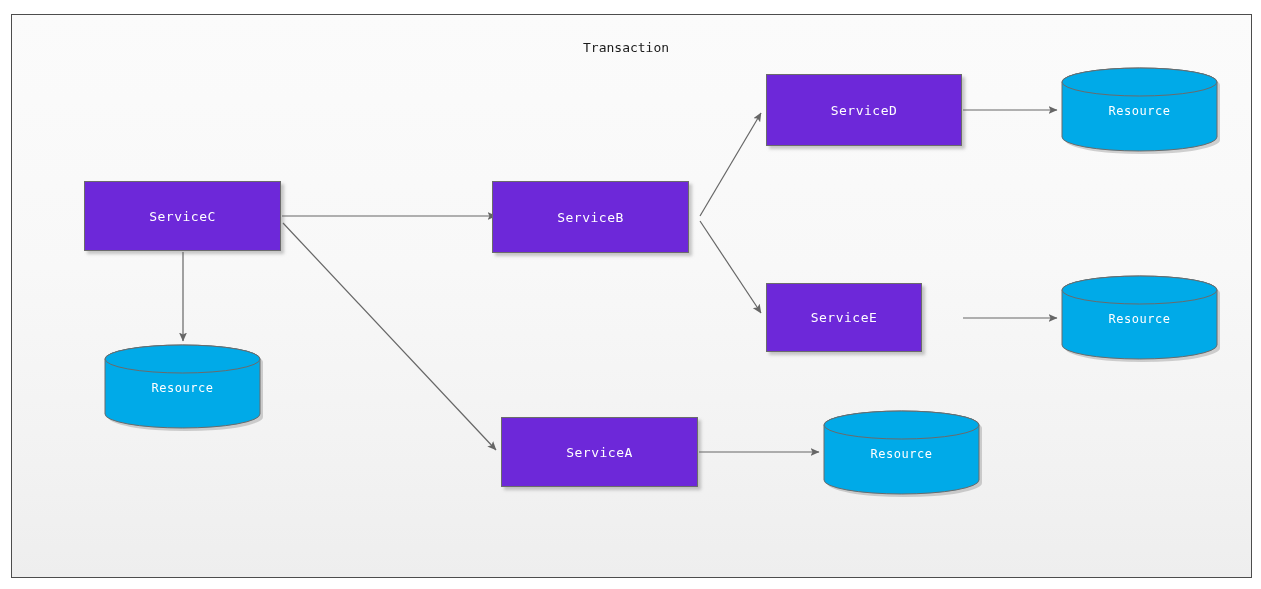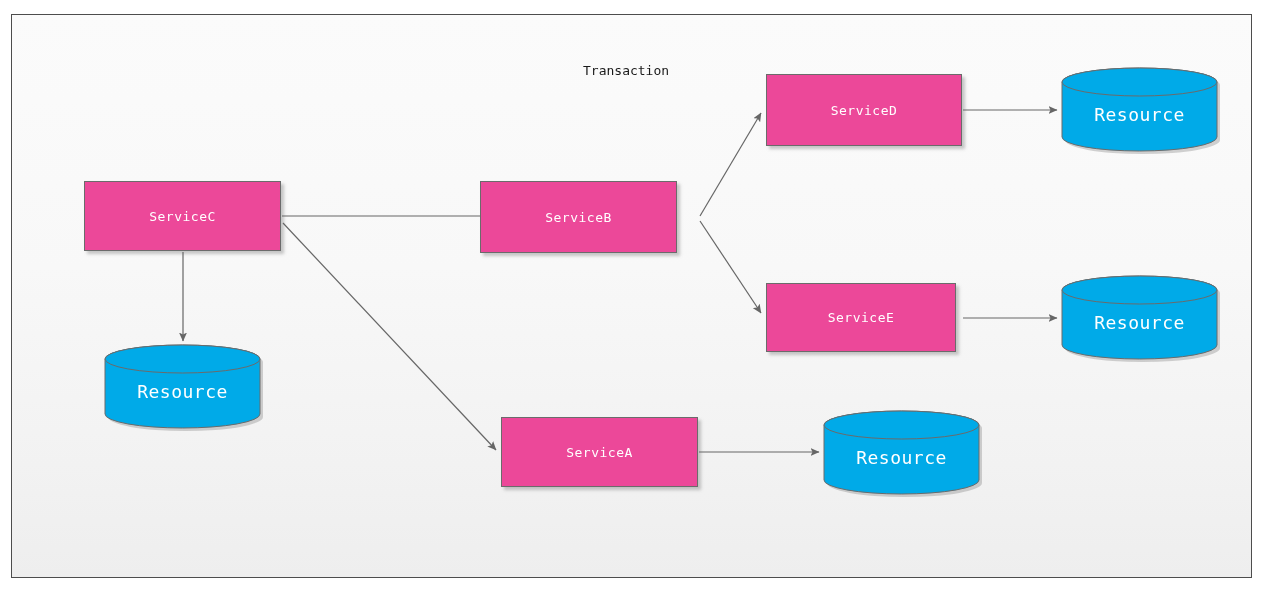--- a/index.html
+++ b/index.html
@@ -36,21 +36,21 @@
     top: 0;
     width: 1261px;
     height: 589px;
     pointer-events: none;
   }
   .node {
     position: absolute;
     box-sizing: border-box;
   }
   .rect-node {
-    background: #ec4899;
+    background: #6d28d9;
     border: 1px solid #6b6b6b;
     box-shadow: 3px 3px 3px rgba(100,100,100,0.35);
     display: flex;
     align-items: center;
     justify-content: center;
   }
   .rect-node .label {
     color: #ffffff;
     font-size: 13px;
     letter-spacing: 0.5px;
@@ -64,41 +64,41 @@
     position: absolute;
     left: 0;
     top: 0;
     overflow: visible;
   }
   .cyl-node .label {
     position: absolute;
     width: 100%;
     text-align: center;
     color: #ffffff;
-    font-size: 18px;
+    font-size: 12px;
     letter-spacing: 0.5px;
     font-family: "DejaVu Sans Mono", "Liberation Mono", monospace;
     white-space: nowrap;
   }
   #diagram-title {
     position: absolute;
     color: #1a1a1a;
     font-size: 13px;
     font-family: "DejaVu Sans Mono", "Liberation Mono", monospace;
     white-space: nowrap;
   }
 </style>
 </head>
 <body>
 
 <div id="canvas">
 
   <div id="diagram-frame" style="left: 11px; top: 14px; width: 1241px; height: 564px;"></div>
 
-  <div id="diagram-title" style="left: 583px; top: 63px;">Transaction</div>
+  <div id="diagram-title" style="left: 583px; top: 40px;">Transaction</div>
 
   <svg id="edges" xmlns="http://www.w3.org/2000/svg">
     <defs>
       <marker id="arrowhead" markerWidth="9" markerHeight="8" refX="8.5" refY="4" orient="auto" markerUnits="userSpaceOnUse">
         <path d="M0,0 L9,4 L0,8 L2,4 Z" fill="#666666"></path>
       </marker>
     </defs>
     <g id="edge-group">
         <line x1="282" y1="216" x2="496" y2="216" stroke="#666666" stroke-width="1.2" marker-end="url(#arrowhead)"></line>
         <line x1="183" y1="252" x2="183" y2="341" stroke="#666666" stroke-width="1.2" marker-end="url(#arrowhead)"></line>
@@ -108,30 +108,30 @@
         <line x1="963" y1="110" x2="1057" y2="110" stroke="#666666" stroke-width="1.2" marker-end="url(#arrowhead)"></line>
         <line x1="963" y1="318" x2="1057" y2="318" stroke="#666666" stroke-width="1.2" marker-end="url(#arrowhead)"></line>
         <line x1="699" y1="452" x2="819" y2="452" stroke="#666666" stroke-width="1.2" marker-end="url(#arrowhead)"></line>
       </g>
   </svg>
 
   <div id="node-layer">
       <div class="node rect-node" style="left: 84px; top: 181px; width: 197px; height: 70px;">
         <span class="label">ServiceC</span>
       </div>
-      <div class="node rect-node" style="left: 480px; top: 181px; width: 197px; height: 72px;">
+      <div class="node rect-node" style="left: 492px; top: 181px; width: 197px; height: 72px;">
         <span class="label">ServiceB</span>
       </div>
       <div class="node rect-node" style="left: 501px; top: 417px; width: 197px; height: 70px;">
         <span class="label">ServiceA</span>
       </div>
       <div class="node rect-node" style="left: 766px; top: 74px; width: 196px; height: 72px;">
         <span class="label">ServiceD</span>
       </div>
-      <div class="node rect-node" style="left: 766px; top: 283px; width: 190px; height: 69px;">
+      <div class="node rect-node" style="left: 766px; top: 283px; width: 156px; height: 69px;">
         <span class="label">ServiceE</span>
       </div>
       <div class="node cyl-node" style="left: 105px; top: 345px; width: 155px; height: 83px;">
         <svg width="161" height="89">
           <path d="M3,17 a77.5,14 0 0,1 155,0 L158,72 a77.5,14 0 0,1 -155,0 Z" fill="rgba(120,120,120,0.33)"></path>
           <path d="M0,14 a77.5,14 0 0,1 155,0 L155,69 a77.5,14 0 0,1 -155,0 Z" fill="#00aae8" stroke="#6b6b6b" stroke-width="1"></path>
           <ellipse cx="77.5" cy="14" rx="77.5" ry="14" fill="#00aae8" stroke="#6b6b6b" stroke-width="1"></ellipse>
         </svg>
         <div class="label" style="top: 43.5px; margin-top: -8px;">Resource</div>
       </div>

